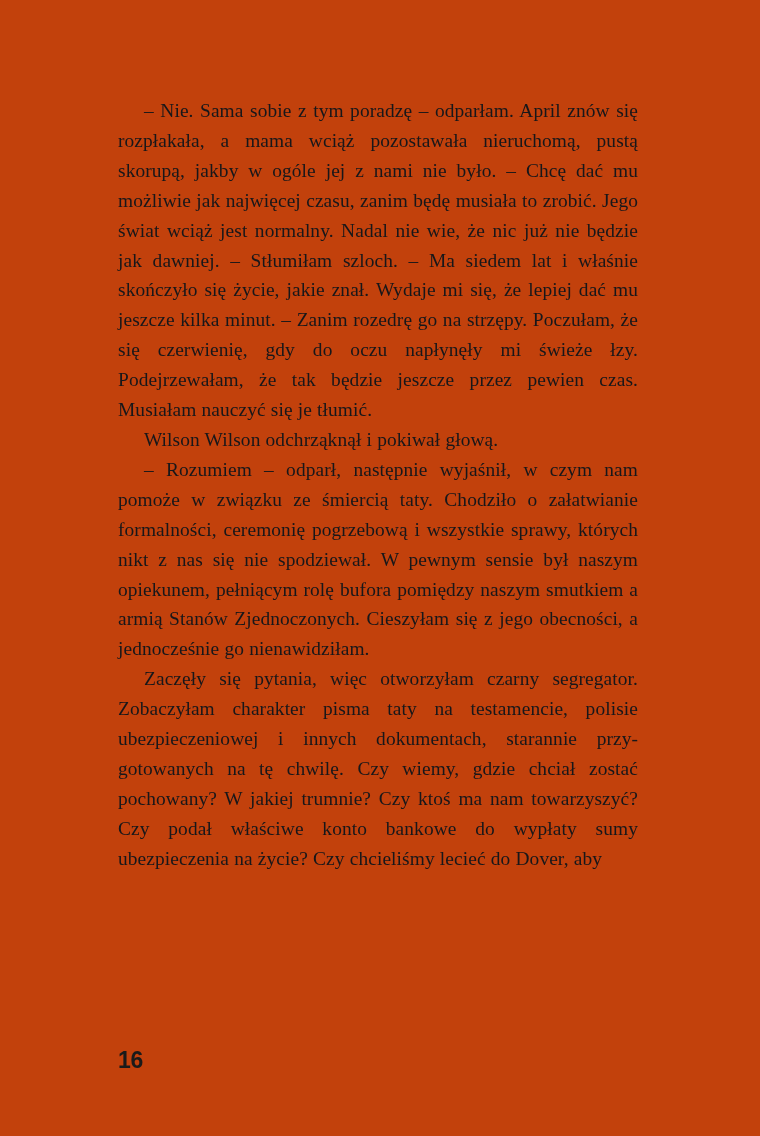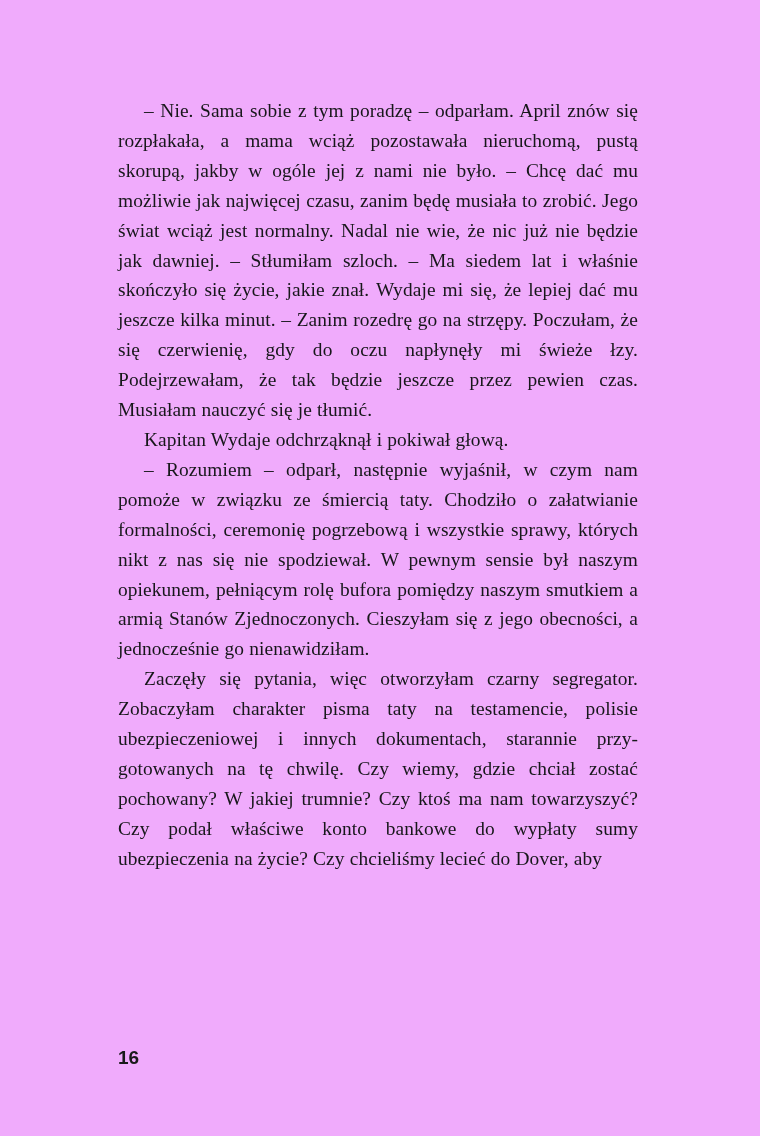--- a/index.html
+++ b/index.html
@@ -14,21 +14,21 @@
     overflow: hidden;
     position: relative;
   }
 
   .page {
     position: absolute;
     left: 0;
     top: 0;
     width: 760px;
     height: 1136px;
-    background: #f0abfc;
+    background: #c2410c;
   }
 
   .text-block {
     position: absolute;
     left: 118px;
     top: 96px;
     width: 520px;
   }
 
   .para {
@@ -49,33 +49,33 @@
   
   .para:last-child {
     margin-bottom: 9px;
   }
 
   .page-number {
     position: absolute;
     left: 118px;
     top: 1047px;
     font-family: "Liberation Sans", "DejaVu Sans", sans-serif;
-    font-size: 19px;
+    font-size: 23px;
     font-weight: bold;
     color: #1a1a1a;
     letter-spacing: -0.01em;
   }
 </style>
 </head>
 <body>
 
 <div class="page">
 
   <div class="text-block">
     <p class="para">– Nie. Sama sobie z tym poradzę – odparłam. April znów się rozpłakała, a mama wciąż pozostawała nieruchomą, pustą skorupą, jakby w ogóle jej z nami nie było. – Chcę dać mu możliwie jak najwięcej czasu, zanim będę musiała to zrobić. Jego świat wciąż jest normalny. Nadal nie wie, że nic już nie będzie jak dawniej. – Stłumiłam szloch. – Ma siedem lat i wła­śnie skończyło się życie, jakie znał. Wydaje mi się, że lepiej dać mu jeszcze kilka minut. – Zanim rozedrę go na strzępy. Poczułam, że się czerwienię, gdy do oczu napłynęły mi świeże łzy. Podejrzewałam, że tak będzie jeszcze przez pewien czas. Musiałam nauczyć się je tłumić.</p>
-    <p class="para">Kapitan Wydaje odchrząknął i pokiwał głową.</p>
+    <p class="para">Wilson Wilson odchrząknął i pokiwał głową.</p>
     <p class="para">– Rozumiem – odparł, następnie wyjaśnił, w czym nam pomoże w związku ze śmiercią taty. Chodziło o załatwia­nie formalności, ceremonię pogrzebową i wszystkie sprawy, których nikt z nas się nie spodziewał. W pewnym sensie był naszym opiekunem, pełniącym rolę bufora pomiędzy naszym smutkiem a armią Stanów Zjednoczonych. Cieszyłam się z jego obecności, a jednocześnie go nienawidziłam.</p>
     <p class="para">Zaczęły się pytania, więc otworzyłam czarny segregator. Zobaczyłam charakter pisma taty na testamencie, polisie ubezpieczeniowej i innych dokumentach, starannie przy­gotowanych na tę chwilę. Czy wiemy, gdzie chciał zostać pochowany? W jakiej trumnie? Czy ktoś ma nam towarzy­szyć? Czy podał właściwe konto bankowe do wypłaty sumy ubezpieczenia na życie? Czy chcieliśmy lecieć do Dover, aby</p>
   </div>
 
   <div class="page-number">16</div>
 
 </div>
 
 </body></html>

